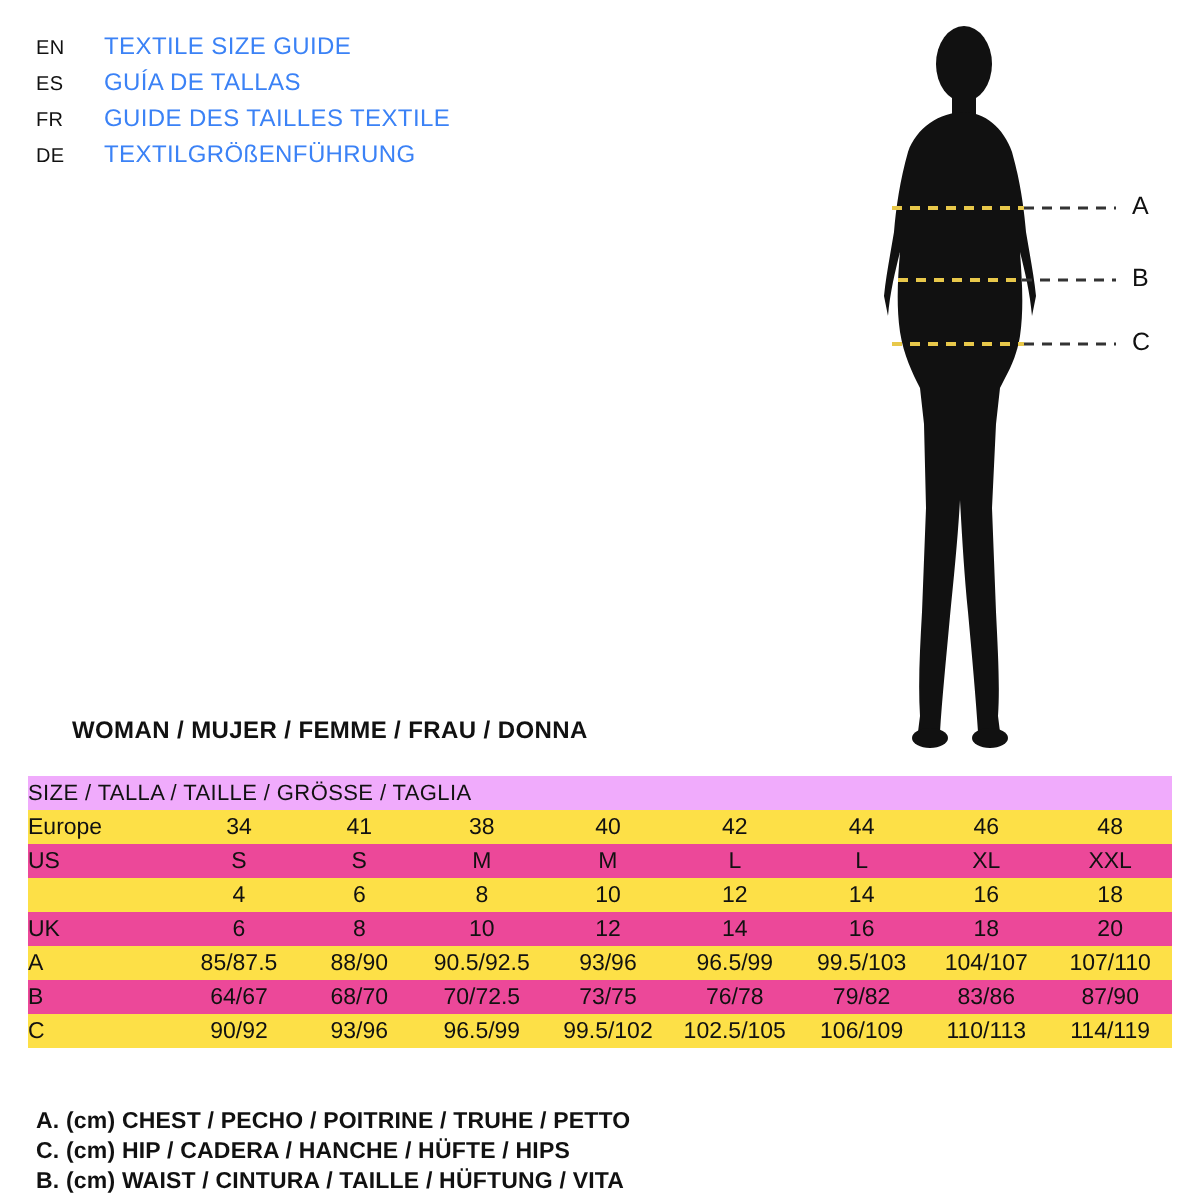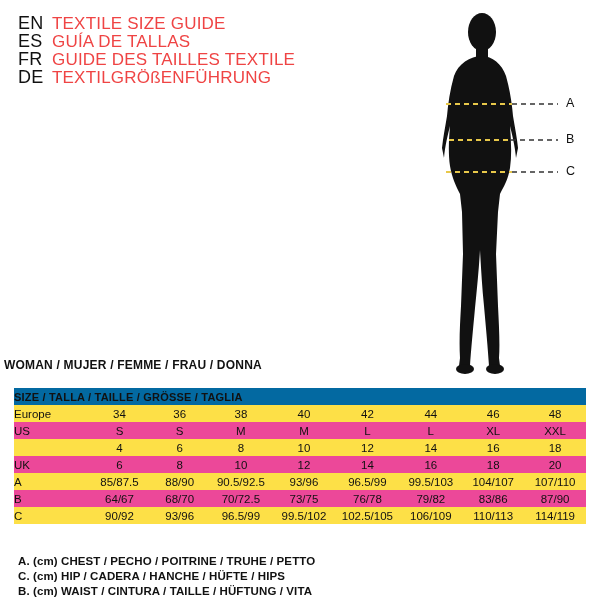--- a/index.html
+++ b/index.html
@@ -24,28 +24,28 @@
     width: 300px;
   }
   .lang-row {
     display: flex;
     align-items: baseline;
     height: 18px;
     line-height: 18px;
   }
   .lang-code {
     width: 34px;
-    font-size: 18px;
+    font-size: 10px;
     letter-spacing: 0.2px;
     color: #111;
   }
   .lang-text {
-    font-size: 17px;
+    font-size: 12px;
     letter-spacing: 0.2px;
-    color: #ef4444;
+    color: #3b82f6;
   }
 
   
   .figure-wrap {
     position: absolute;
     top: 6px;
     left: 420px;
     width: 170px;
     height: 370px;
   }
@@ -58,44 +58,44 @@
     position: absolute;
     font-size: 12.5px;
     color: #111;
     left: 146px;
   }
 
   
   .woman-title {
     position: absolute;
     top: 358px;
-    left: 4px;
+    left: 36px;
     font-size: 12px;
     font-weight: bold;
     letter-spacing: 0.2px;
     color: #111;
   }
 
   table.size-table {
     position: absolute;
     top: 388px;
     left: 14px;
     width: 572px;
     border-collapse: collapse;
     font-size: 11.5px;
   }
   table.size-table td {
     padding: 0;
     height: 17px;
     color: #111;
   }
   .row-head td {
-    background: #0369a1;
+    background: #f0abfc;
     color: #ffffff;
-    font-weight: bold;
+    font-weight: normal;
     font-size: 11px;
     letter-spacing: 0.2px;
     padding-left: 6px;
     height: 17px;
   }
   .row-light td { background: #fde047; }
   .row-dark td { background: #ec4899; }
   .col-label {
     width: 86px;
     padding-left: 6px;
@@ -206,21 +206,21 @@
 
 <table class="size-table">
   <tbody>
     <tr class="row-head">
       <td colspan="9">SIZE / TALLA / TAILLE / GRÖSSE / TAGLIA</td>
     </tr>
 
     <tr class="row-light">
       <td class="col-label">Europe</td>
       <td class="cell">34</td>
-      <td class="cell">36</td>
+      <td class="cell">41</td>
       <td class="cell">38</td>
       <td class="cell">40</td>
       <td class="cell">42</td>
       <td class="cell">44</td>
       <td class="cell">46</td>
       <td class="cell">48</td>
     </tr>
 
     <tr class="row-dark">
       <td class="col-label">US</td>

